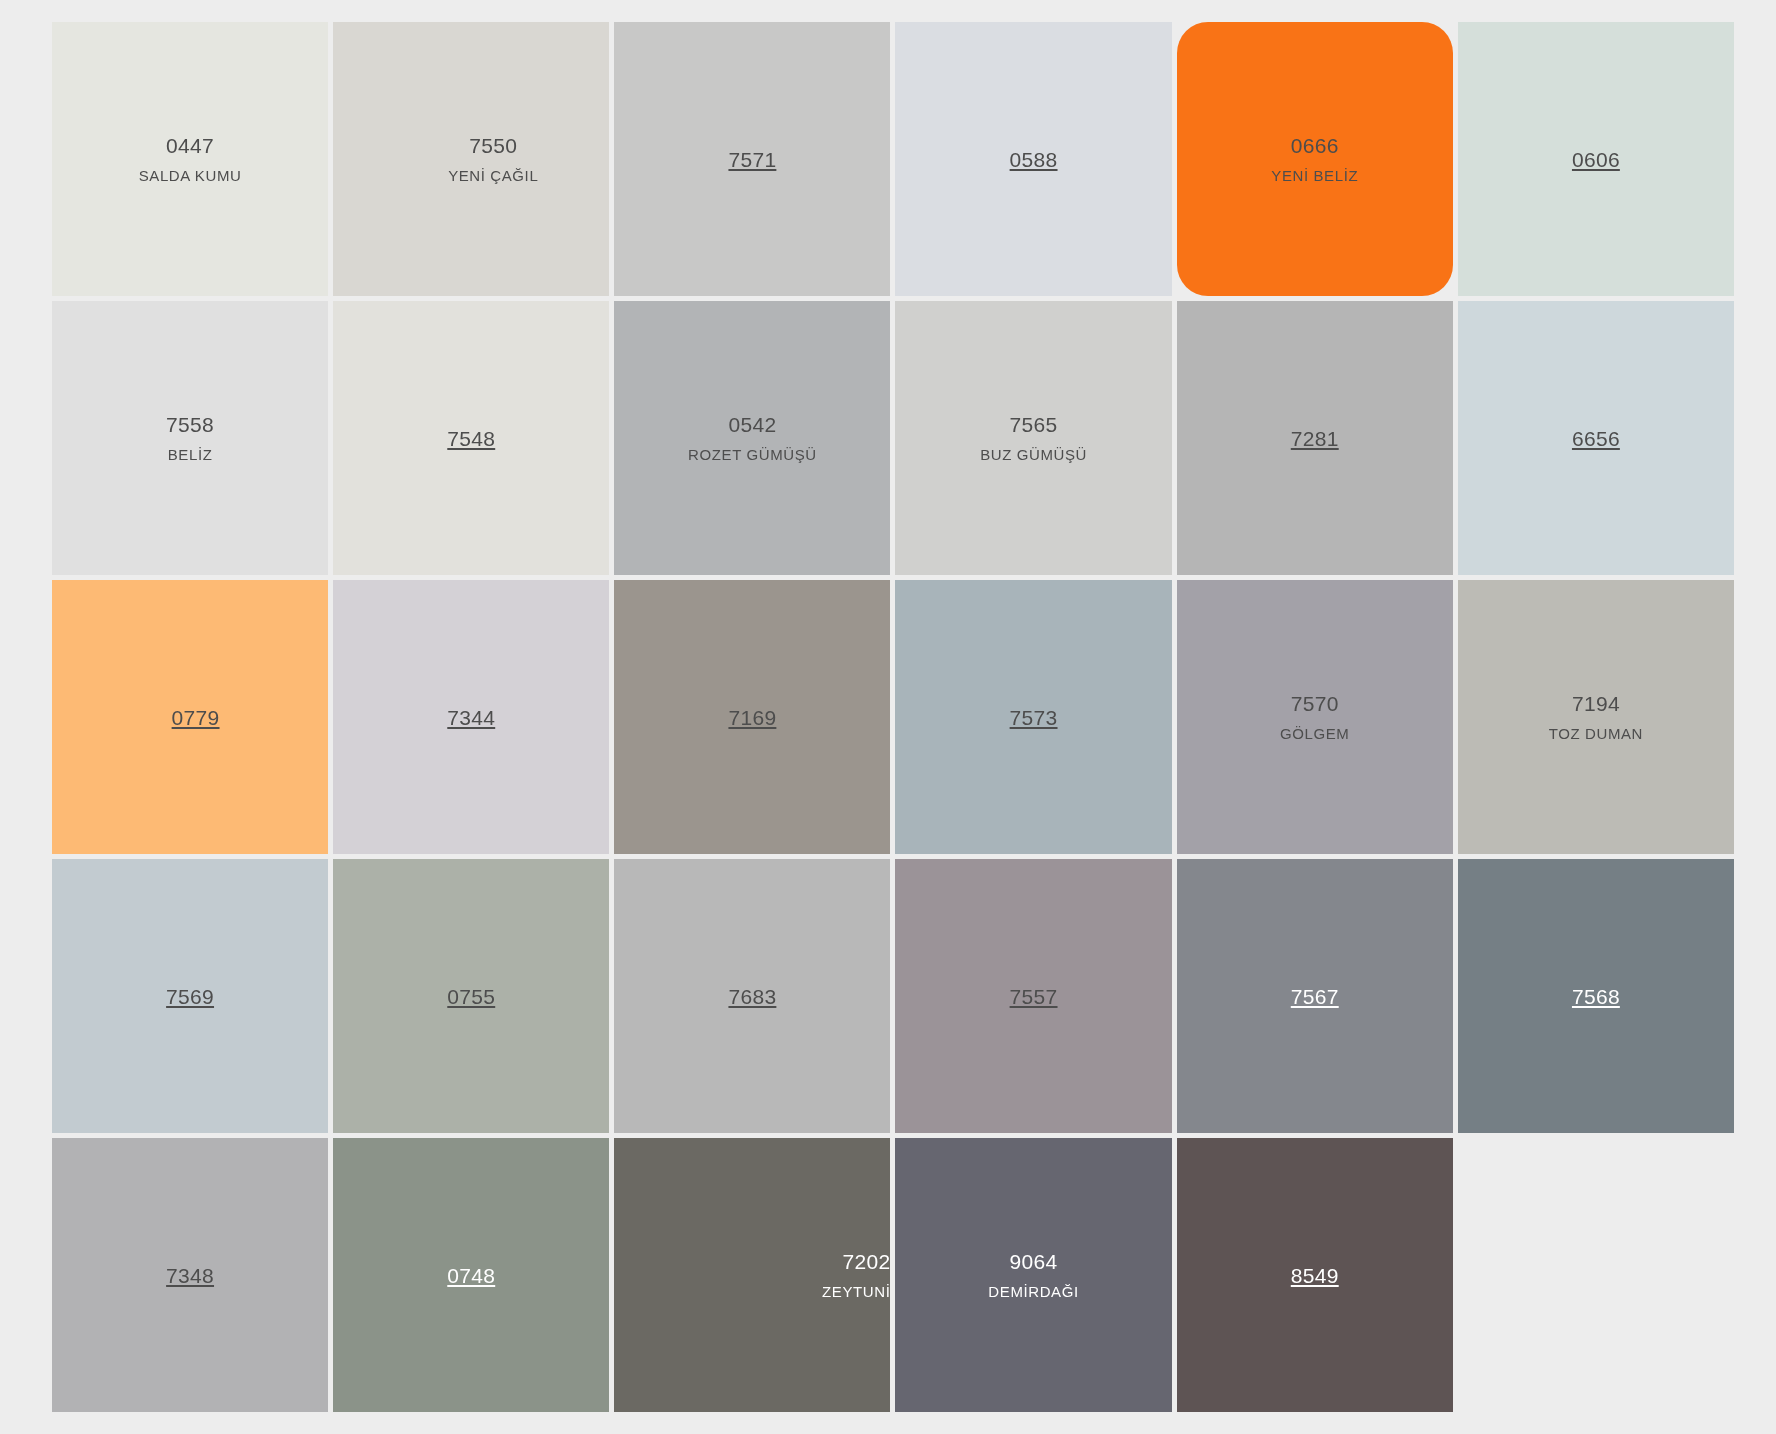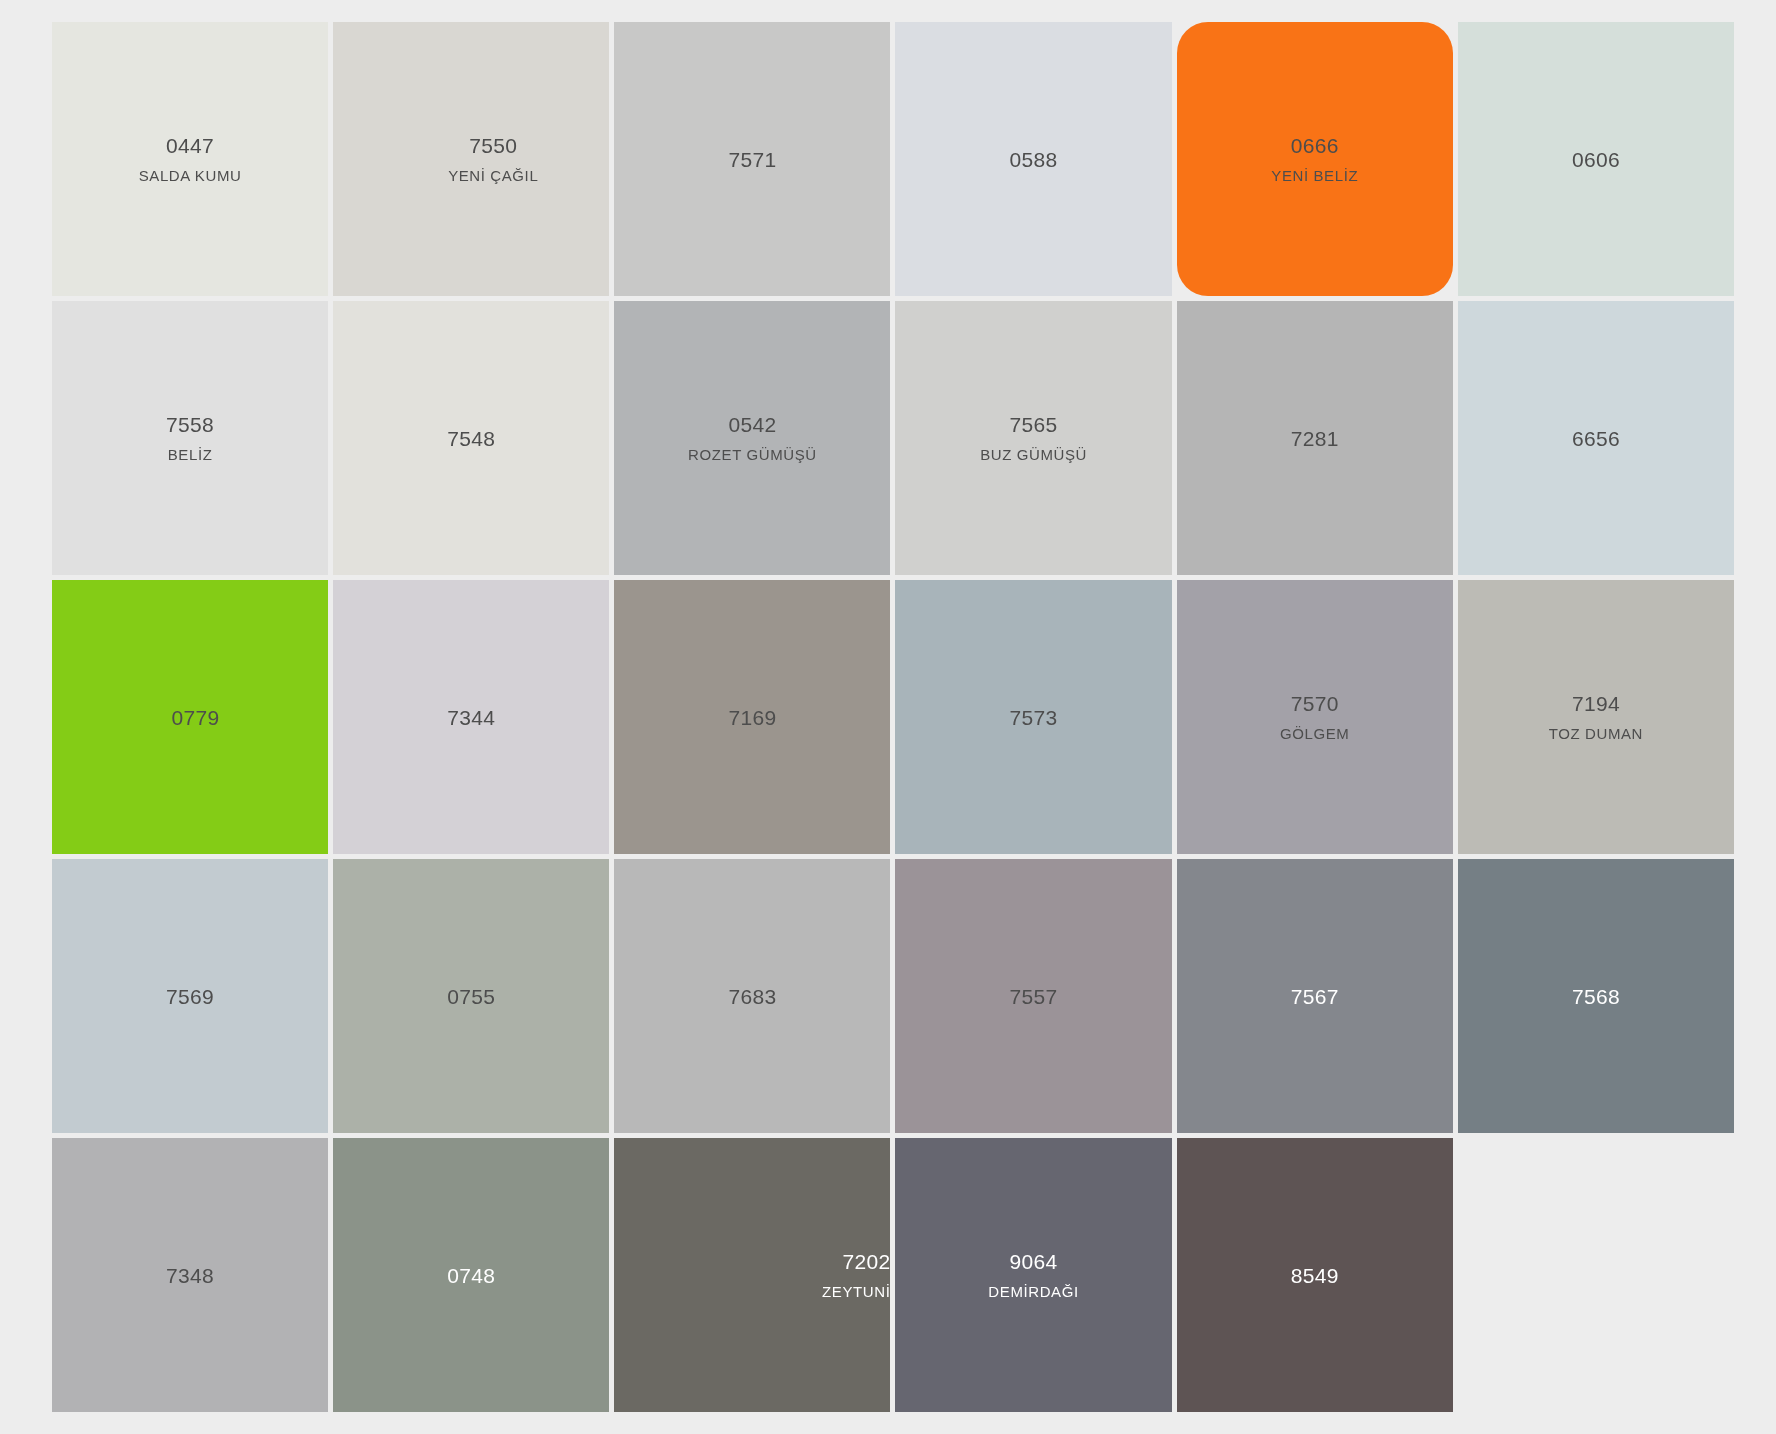--- a/index.html
+++ b/index.html
@@ -45,20 +45,21 @@
     font-size: 15px;
     line-height: 1;
     letter-spacing: 0.6px;
     font-weight: 400;
   }
   .swatch-name:empty {
     display: none;
   }
   .swatch.single .swatch-code {
     margin: 16px;
+    text-decoration: underline;
   }
   .text-dark .swatch-code,
   .text-dark .swatch-name {
     color: #4d4d4d;
   }
   .text-light .swatch-code,
   .text-light .swatch-name {
     color: #ffffff;
   }
 </style>
@@ -101,21 +102,21 @@
     <div class="swatch text-dark" style="background: rgb(208, 208, 206);">
       <div class="swatch-code">7565</div>
       <div class="swatch-name">BUZ GÜMÜŞÜ</div>
     </div>
     <div class="swatch text-dark single" style="background: rgb(181, 181, 181);">
       <div class="swatch-code">7281</div>
     </div>
     <div class="swatch text-dark single" style="background: rgb(206, 216, 220);">
       <div class="swatch-code">6656</div>
     </div>
-    <div class="swatch text-dark single" style="background: #84cc16; padding-left: 11px;">
+    <div class="swatch text-dark single" style="background: #fdba74; padding-left: 11px;">
       <div class="swatch-code">0779</div>
     </div>
     <div class="swatch text-dark single" style="background: rgb(212, 209, 214);">
       <div class="swatch-code">7344</div>
     </div>
     <div class="swatch text-dark single" style="background: rgb(155, 149, 142);">
       <div class="swatch-code">7169</div>
     </div>
     <div class="swatch text-dark single" style="background: rgb(168, 180, 186);">
       <div class="swatch-code">7573</div>

